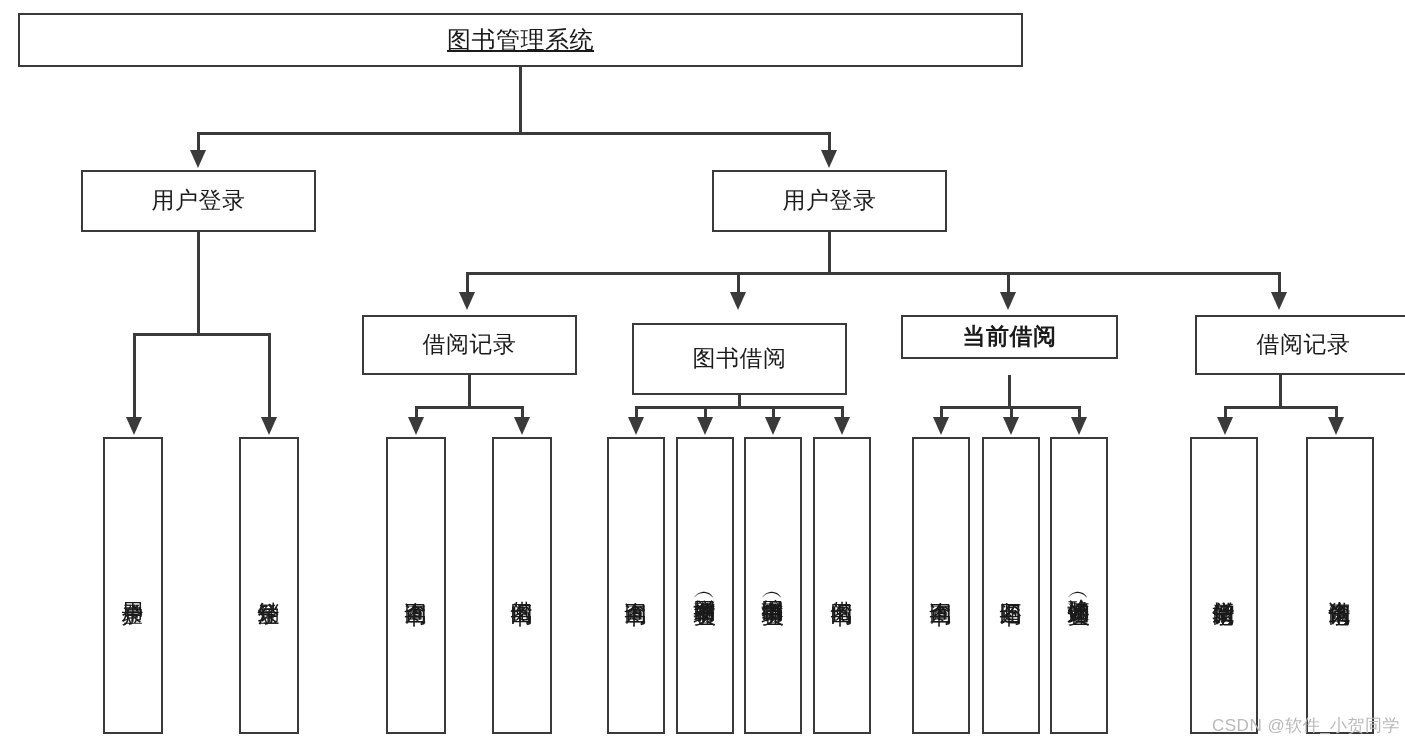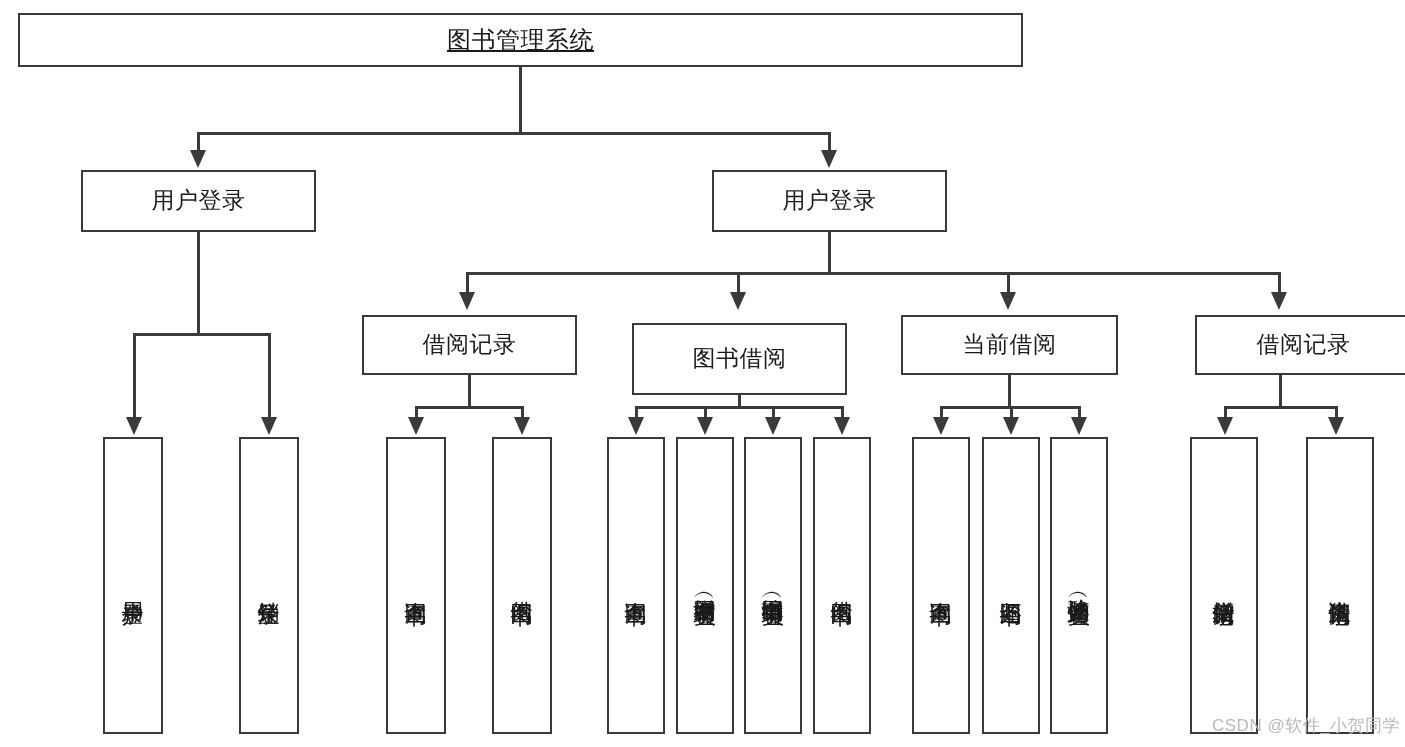--- a/index.html
+++ b/index.html
@@ -122,21 +122,21 @@
   <div class="arrow" style="left:1000px; top:292px;"></div>
   <div class="vline" style="left:1278px; top:272px; height:22px;"></div>
   <div class="arrow" style="left:1271px; top:292px;"></div>
 
   <div class="node lvl2" style="left:362px; top:315px; width:215px; height:60px;">
     <span class="node-label">借阅记录</span>
   </div>
   <div class="node lvl2" style="left:632px; top:323px; width:215px; height:72px;">
     <span class="node-label">图书借阅</span>
   </div>
-  <div class="node lvl2" style="left:901px; top:315px; width:217px; height:60px;">
+  <div class="node lvl2" style="left:901px; top:315px; width:217px; height:44px;font-weight:bold;">
     <span class="node-label">当前借阅</span>
   </div>
   <div class="node lvl2" style="left:1171px; top:315px; width:217px; height:60px;margin-left:24px;">
     <span class="node-label">借阅记录</span>
   </div>
 
   <div class="vline" style="left:468px; top:375px; height:33px;"></div>
   <div class="hline" style="left:415px; top:406px; width:108px;"></div>
   <div class="vline" style="left:415px; top:406px; height:13px;"></div>
   <div class="arrow" style="left:408px; top:417px;"></div>

